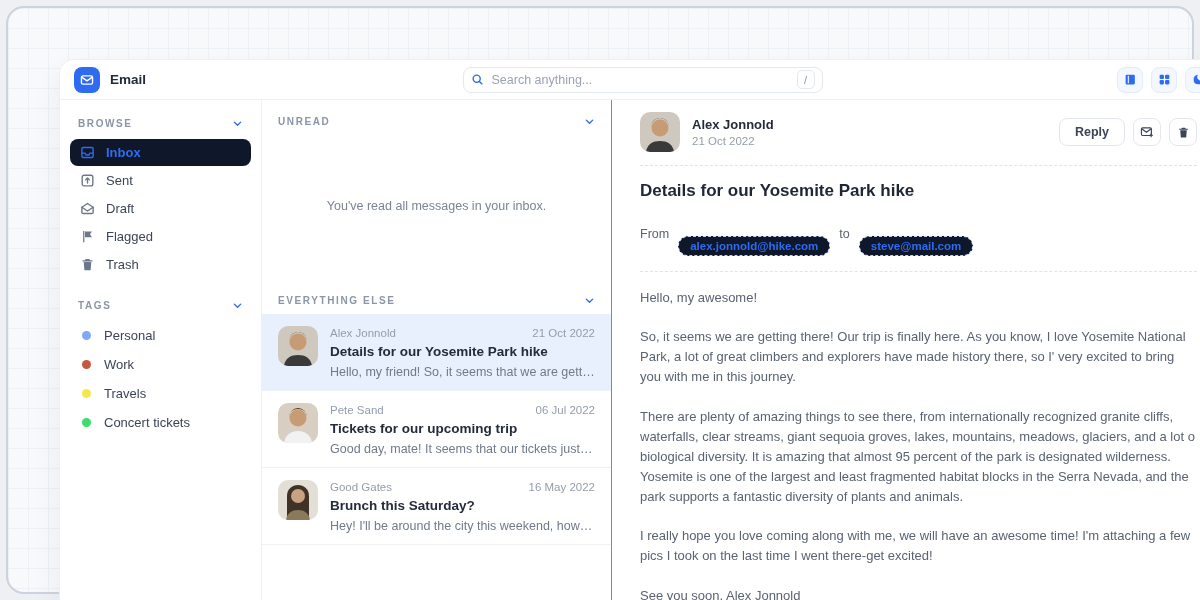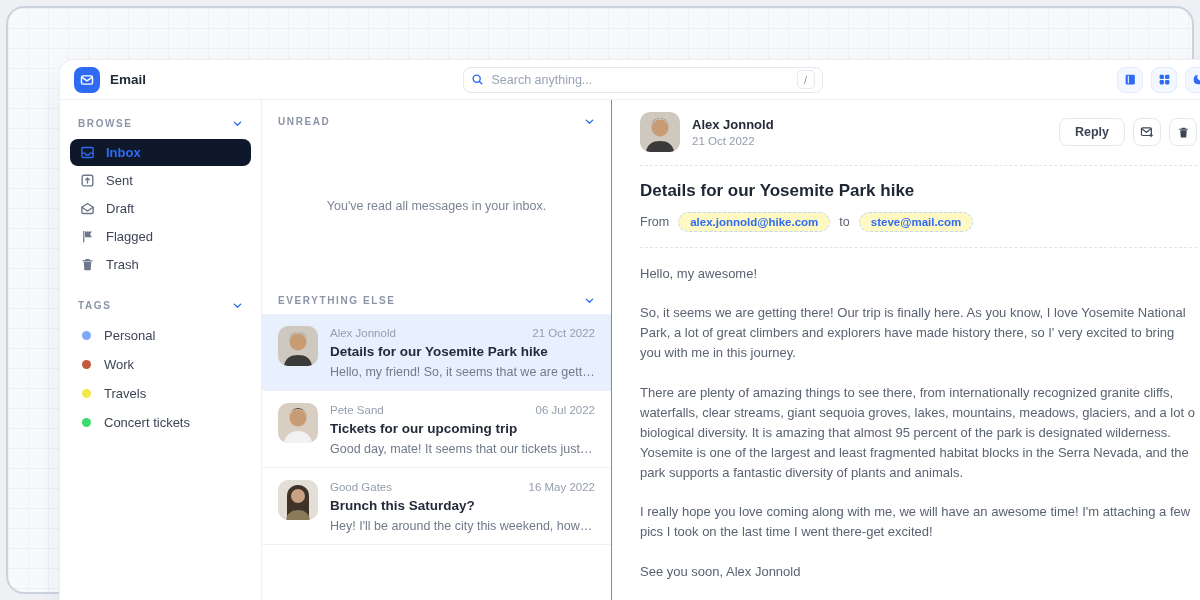--- a/index.html
+++ b/index.html
@@ -82,21 +82,21 @@
   .btn-reply { height:28px; padding:0 15px; border-radius:8px; border:1px solid #e3e7ee;
     background:#fff; font-size:12.5px; font-weight:700; color:#3c4456; cursor:pointer;
     font-family:"Liberation Sans", sans-serif; }
   .sq-btn { width:28px; height:28px; border-radius:8px; border:1px solid #e3e7ee;
     background:#fff; display:grid; place-items:center; cursor:pointer; }
   .dash { border:none; border-top:1px dashed #dfe4ec; }
   .dt-subject { font-size:17px; font-weight:700; color:#1f2735; margin:15px 0 11px; }
   .fromto { display:flex; align-items:center; gap:9px; font-size:12.5px; color:#5a6372;
     margin-bottom:15px; }
   .chip { font-size:11.5px; font-weight:600; color:#2e6bf1; border:1px dashed #c2d4f8;
-    background:#fef9c3; border-radius:999px; padding:3px 11px; cursor:pointer; }
+    background:#0f172a; border-radius:999px; padding:3px 11px; cursor:pointer;margin-top:24px; }
   .mail-body { padding-top:16px; }
   .mail-body p { font-size:13px; line-height:1.55; color:#5a6372; margin-bottom:19px; }
   svg { display:block; }
 </style>
 </head>
 <body>
 
 <div class="bg-frame"></div>
 
 <div class="app">

